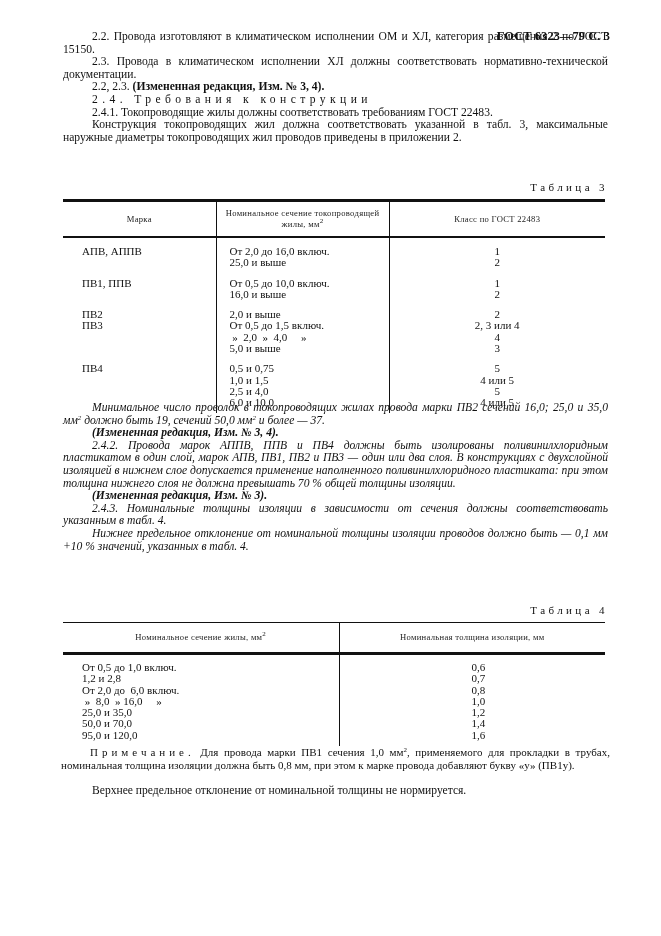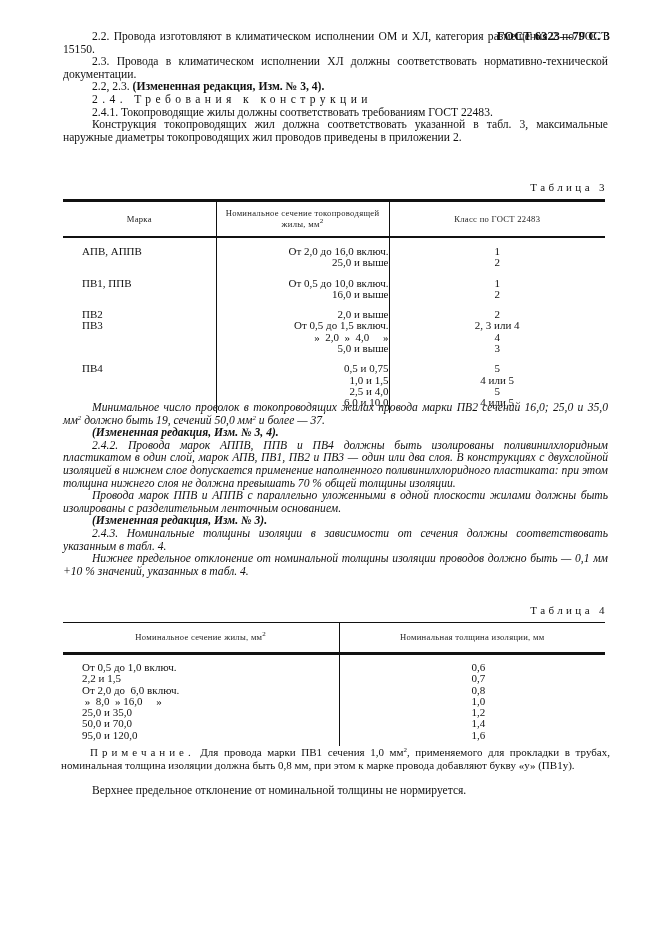--- a/index.html
+++ b/index.html
@@ -23,21 +23,21 @@
     table.tbl { position: absolute; left: 63px; border-collapse: collapse; font-size: 11px; }
     table.tbl th {
       font-weight: normal; font-size: 8.6px; line-height: 11px;
       padding: 4px 2px; text-align: center; vertical-align: middle;
       border-bottom: 2px solid #111; letter-spacing: 0.3px; color: #222;
     }
     table.tbl thead tr { border-top: 3px solid #111; }
     table.tbl td { padding: 0; vertical-align: top; line-height: 11.3px; }
     table.tbl .col-sep { border-right: 1.5px solid #111; }
     .t3 td.mark { padding-left: 19px; }
-    .t3 td.sec { padding-left: 13px; text-align: right; }
+    .t3 td.sec { padding-left: 13px; }
     .t3 td.cls { text-align: center; }
     .grp-gap { height: 9px; }
     .t4 td.sec { padding-left: 19px; }
     .t4 td.thk { text-align: center; padding-left: 12px; }
     .note { font-size: 11px; line-height: 12.6px; }
     sup { font-size: 7px; line-height: 0; vertical-align: 4px; }
   </style>
 </head>
 <body>
 
@@ -151,21 +151,20 @@
         <td class="col-sep"></td>
         <td></td>
       </tr>
   </tbody>
 </table>
 
 <div class="body-text" style="top:402px;font-style:italic;">
   <p class="p ind"><span>Минимальное число проволок в токопроводящих жилах провода марки ПВ2 сечений 16,0; 25,0 и 35,0 мм</span><sup>2</sup><span> должно быть 19, сечений 50,0 мм</span><sup>2</sup><span> и более — 37.</span></p>
   <p class="p ind bold">(Измененная редакция, Изм. № 3, 4).</p>
   <p class="p ind">2.4.2. Провода марок АППВ, ППВ и ПВ4 должны быть изолированы поливинилхлоридным пластикатом в один слой, марок АПВ, ПВ1, ПВ2 и ПВ3 — один или два слоя. В конструкциях с двухслойной изоляцией в нижнем слое допускается применение наполненного поливинилхлоридного пластиката: при этом толщина нижнего слоя не должна превышать 70 % общей толщины изоляции.</p>
-  <p class="p ind">Провода марок ППВ и АППВ с параллельно уложенными в одной плоскости жилами должны быть изолированы с разделительным ленточным основанием.</p>
   <p class="p ind bold">(Измененная редакция, Изм. № 3).</p>
   <p class="p ind">2.4.3. Номинальные толщины изоляции в зависимости от сечения должны соответствовать указанным в табл. 4.</p>
   <p class="p ind">Нижнее предельное отклонение от номинальной толщины изоляции проводов должно быть — 0,1 мм +10 % значений, указанных в табл. 4.</p>
 </div>
 
 <div class="table-caption" style="top:604px;">Таблица 4</div>
 
 <table class="tbl t4" style="top:622px; width:542px;">
   <colgroup>
       <col style="width:276px">
@@ -180,21 +179,21 @@
   <tbody>
     <tr>
         <td class="col-sep" style="height:7px"></td>
         <td></td>
       </tr>
     <tr>
         <td class="sec col-sep">От 0,5 до 1,0 включ.</td>
         <td class="thk">0,6</td>
       </tr>
     <tr>
-        <td class="sec col-sep">2,2 и 1,5</td>
+        <td class="sec col-sep">1,2 и 2,8</td>
         <td class="thk">0,7</td>
       </tr>
     <tr>
         <td class="sec col-sep" style="white-space:pre">От 2,0 до  6,0 включ.</td>
         <td class="thk">0,8</td>
       </tr>
     <tr>
         <td class="sec col-sep" style="white-space:pre"> »  8,0  » 16,0     »</td>
         <td class="thk">1,0</td>
       </tr>

